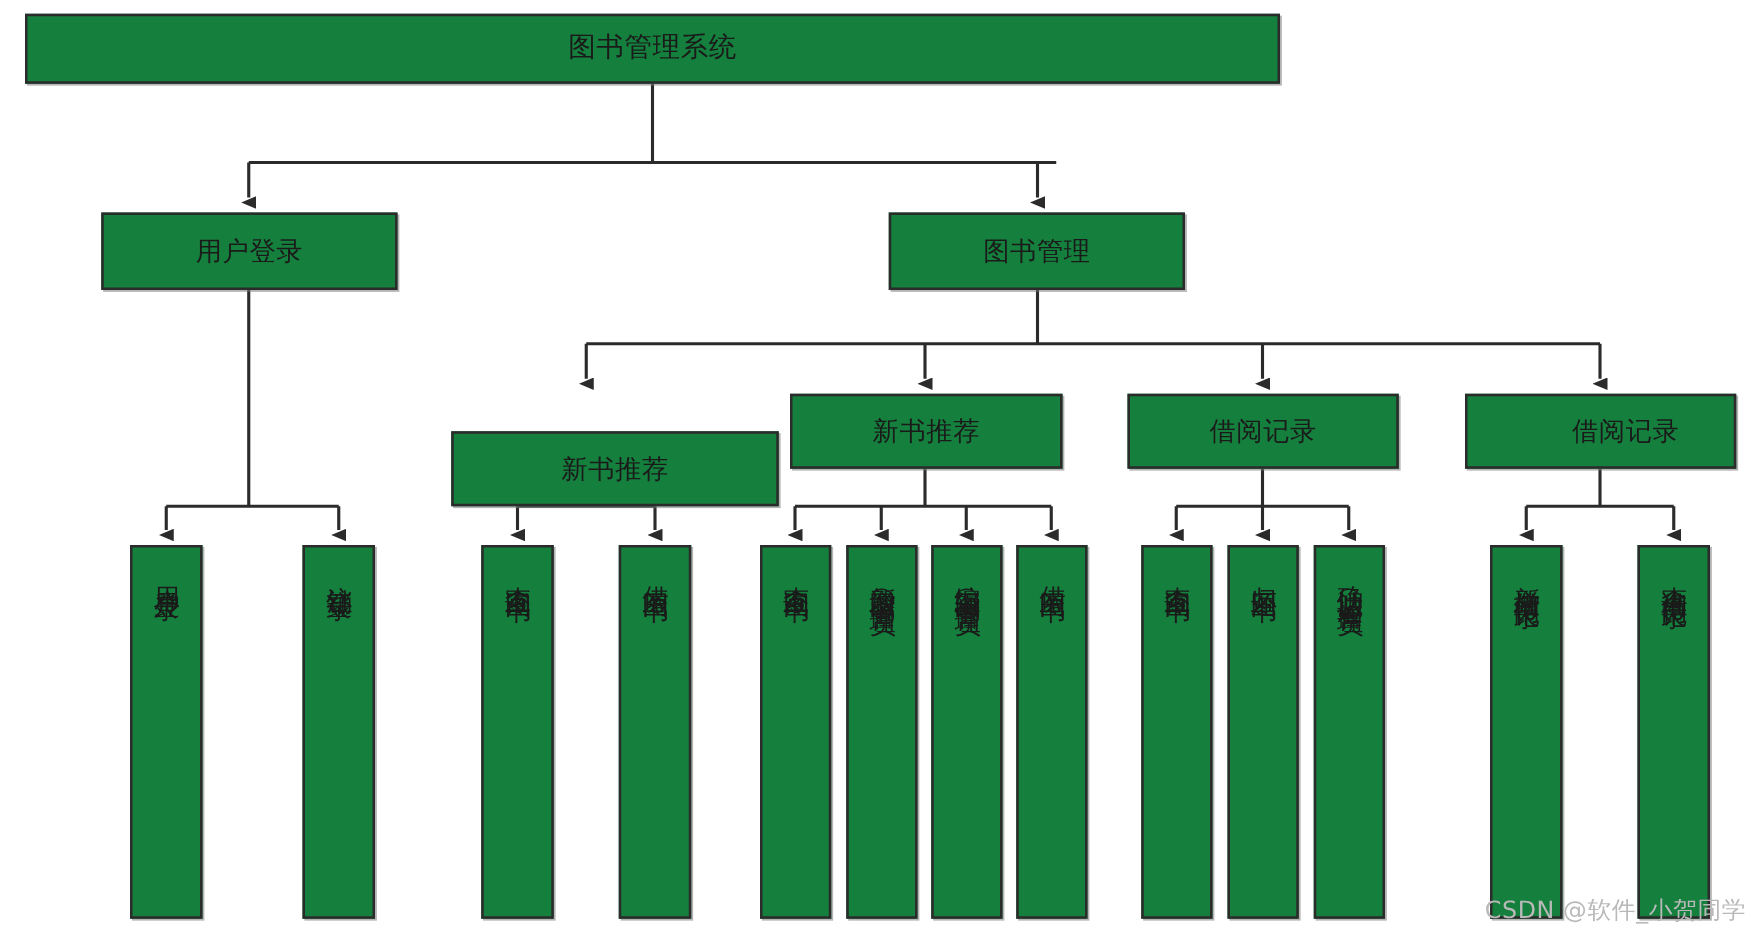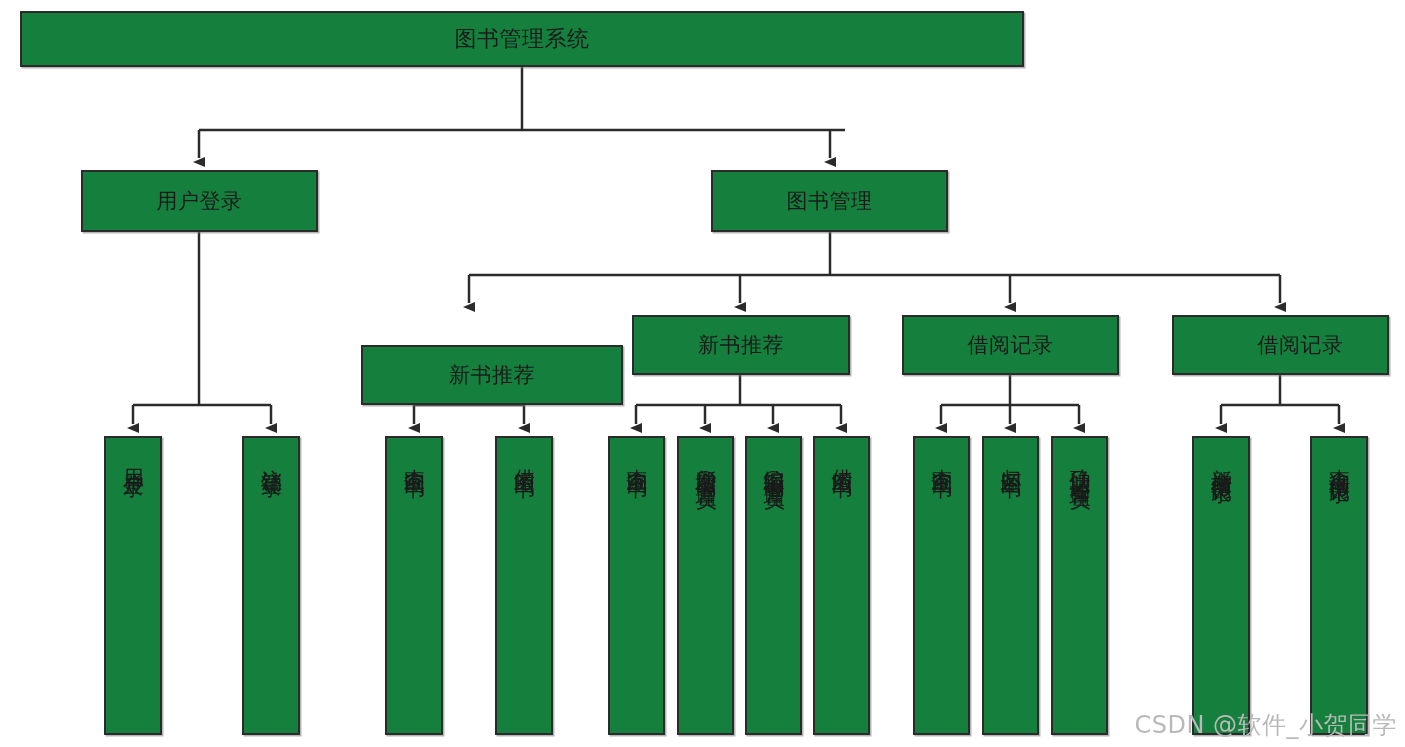--- a/index.html
+++ b/index.html
@@ -55,21 +55,21 @@
     font-size: 21px;
     letter-spacing: 3px;
     line-height: 1.0;
     max-height: 272px;
   }
   .watermark {
     position: absolute;
     right: 8px;
     bottom: 6px;
     color: #b9b9b9;
-    font-size: 24px;
+    font-size: 19px;
     letter-spacing: 0.5px;
     white-space: nowrap;
     z-index: 5;
     text-align: right;
   }
 </style>
 </head>
 <body>
 
 <div id="canvas">

